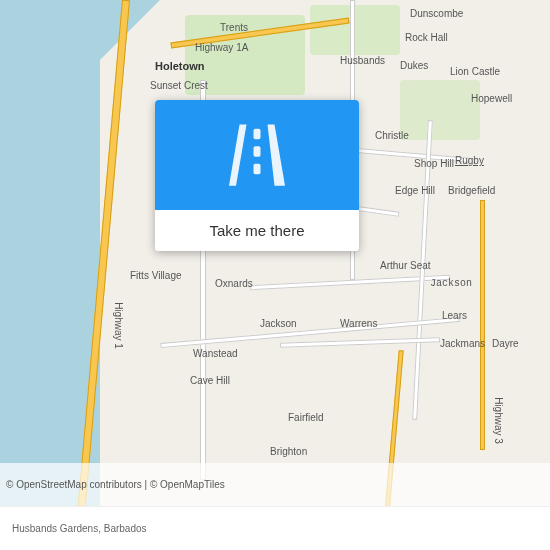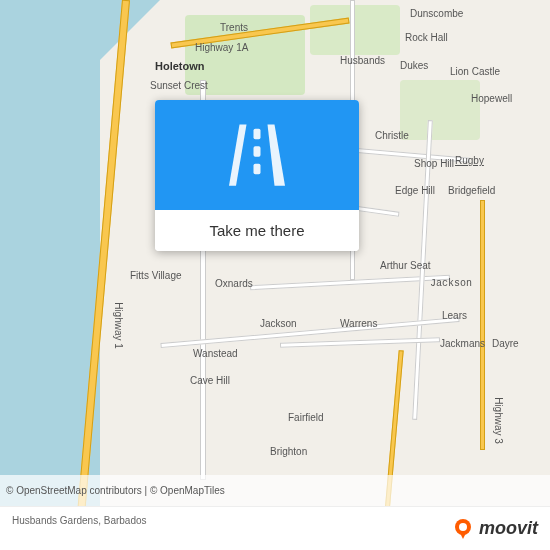--- a/index.html
+++ b/index.html
@@ -104,20 +104,21 @@
 
     
     #bottom-bar {
       position: absolute;
       bottom: 0;
       left: 0;
       width: 100%;
       background: white;
       padding: 8px 12px;
       display: flex;
+      align-items: center;
       justify-content: space-between;
       z-index: 10;
       border-top: 1px solid #eee;
       height: 44px;
     }
 
     #bottom-left {
       font-size: 10px;
       color: #666;
     }
@@ -142,21 +143,21 @@
 
     
     #attribution {
       position: absolute;
       bottom: 44px;
       left: 0;
       width: 100%;
       background: rgba(255,255,255,0.7);
       font-size: 10px;
       color: #555;
-      padding: 10px 6px;
+      padding: 16px 6px;
       z-index: 9;
     }
   </style>
 </head>
 <body>
 
 <div id="map-container">
 
   <div id="map-bg">
 
@@ -238,23 +239,14 @@
   </div>
 
   <div id="attribution">
     <span>© OpenStreetMap contributors | © OpenMapTiles</span>
   </div>
 
   <div id="bottom-bar">
     <div id="bottom-left">
       <span>Husbands Gardens, Barbados</span>
     </div>
-    <div id="moovit-logo">
-
-      <svg class="moovit-pin" viewBox="0 0 24 24" xmlns="http://www.w3.org/2000/svg">
-        <circle cx="12" cy="10" r="8" fill="#FF5C00"></circle>
-        <circle cx="12" cy="10" r="4" fill="white"></circle>
-        <polygon points="12,22 8,14 16,14" fill="#FF5C00"></polygon>
-      </svg>
-      <span class="moovit-text">moovit</span>
-    </div>
   </div>
 </div>
 
 </body></html>

